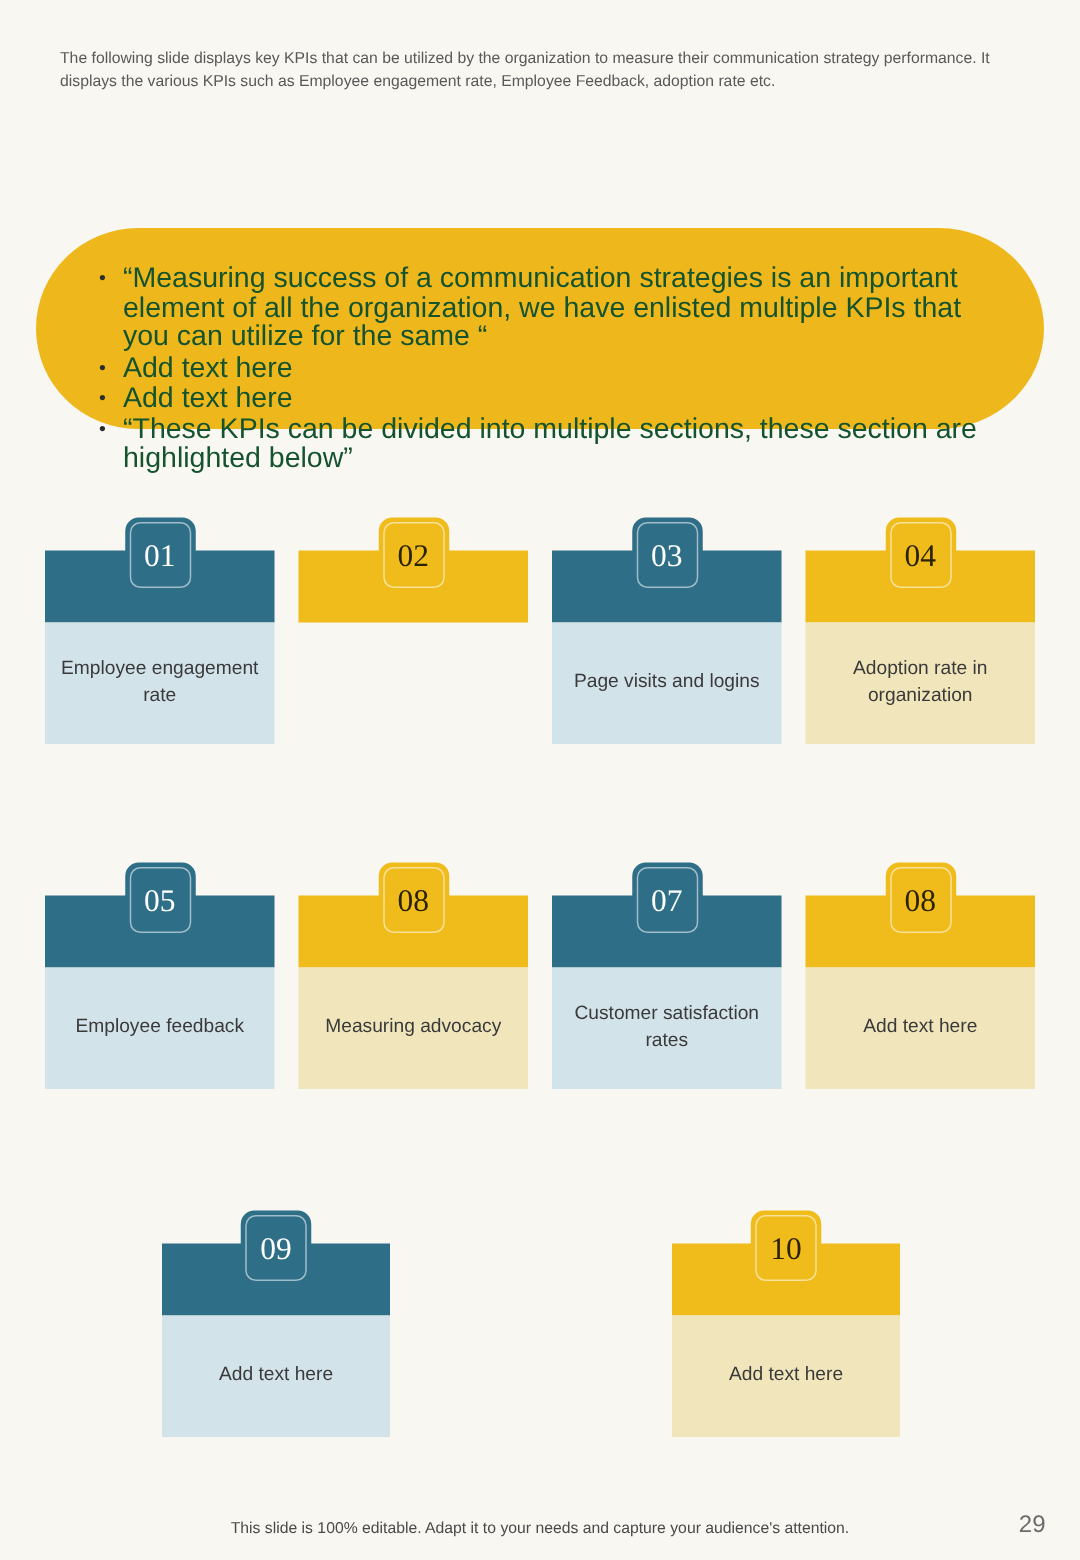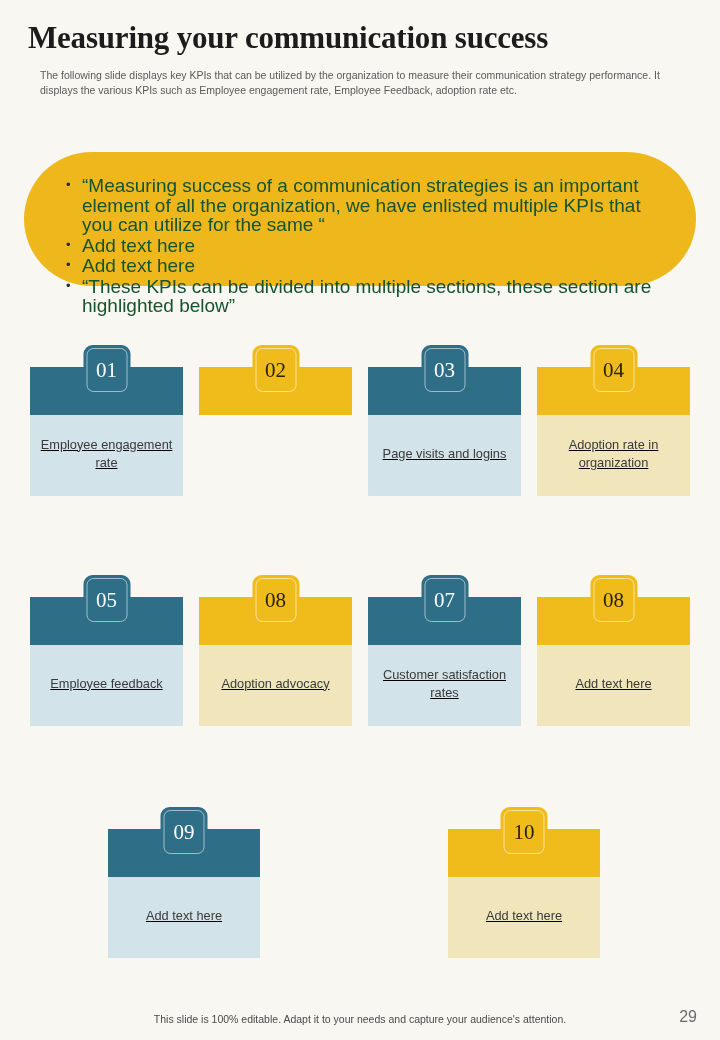--- a/index.html
+++ b/index.html
@@ -87,21 +87,20 @@
     display: flex;
   }
   .row-1 { left: 30px; top: 345px; width: 660px; justify-content: space-between; }
   .row-2 { left: 30px; top: 575px; width: 660px; justify-content: space-between; }
   .row-3 { left: 108px; top: 807px; width: 492px; justify-content: space-between; }
 
   .card {
     position: relative;
     width: 153px;
     box-sizing: border-box;
-    text-decoration: underline;
   }
   .row-3 .card { width: 152px; }
 
   .card-badge {
     position: absolute;
     top: 0;
     left: 50%;
     transform: translateX(-50%);
     width: 47px;
     height: 50px;
@@ -169,21 +168,20 @@
     font-size: 16px;
     color: #6b6b6b;
   }
 </style>
 </head>
 <body>
 
 <div class="slide">
 
   <div class="header">
-    <h1 class="slide-title">Measuring your communication success</h1>
     <p class="slide-subtitle">The following slide displays key KPIs that can be utilized by the organization to measure their communication strategy performance. It displays the various KPIs such as Employee engagement rate, Employee Feedback, adoption rate etc.</p>
   </div>
 
   <div class="callout">
     <ul class="callout-list">
       <li class="callout-item">“Measuring success of a communication strategies is  an important element  of all the organization,  we have enlisted multiple KPIs that  you can utilize for the same “</li>
       <li class="callout-item">Add text here</li>
       <li class="callout-item">Add text here</li>
       <li class="callout-item">“These KPIs can be divided into multiple sections, these section are highlighted below”</li>
     </ul>
@@ -213,21 +211,21 @@
 
   <div class="row row-2">
     <div class="card teal">
       <div class="card-badge">05</div>
       <div class="card-head"></div>
       <div class="card-body">Employee feedback</div>
     </div>
     <div class="card yellow">
       <div class="card-badge">08</div>
       <div class="card-head"></div>
-      <div class="card-body">Adoption advocacy</div>
+      <div class="card-body">Measuring advocacy</div>
     </div>
     <div class="card teal">
       <div class="card-badge">07</div>
       <div class="card-head"></div>
       <div class="card-body">Customer satisfaction rates</div>
     </div>
     <div class="card yellow">
       <div class="card-badge">08</div>
       <div class="card-head"></div>
       <div class="card-body">Add text here</div>

